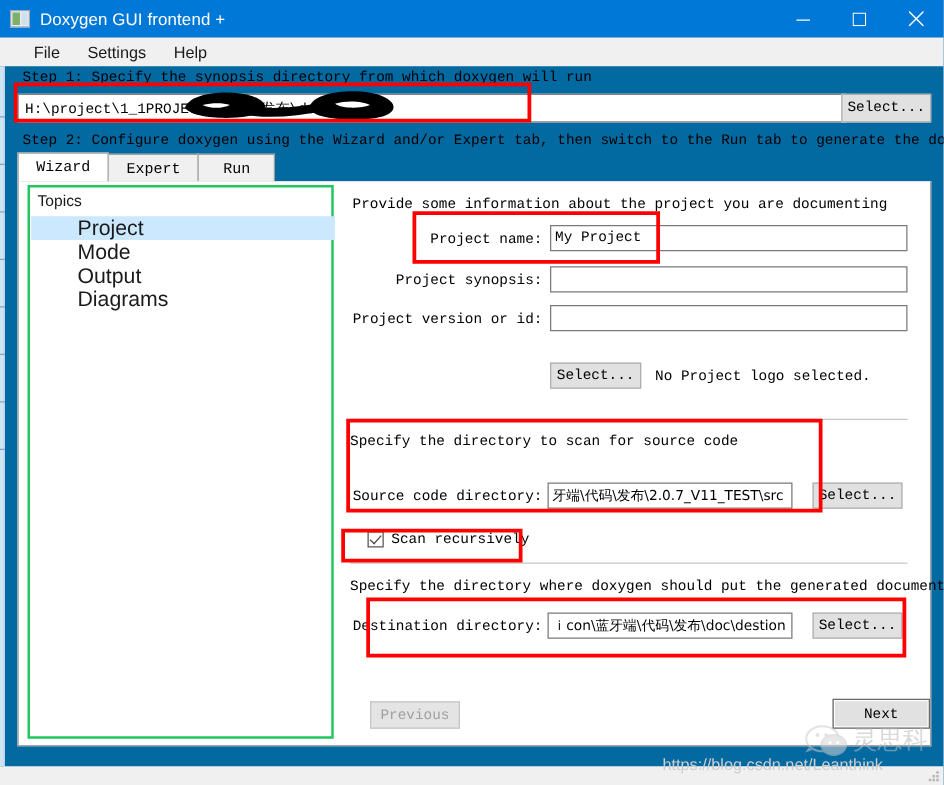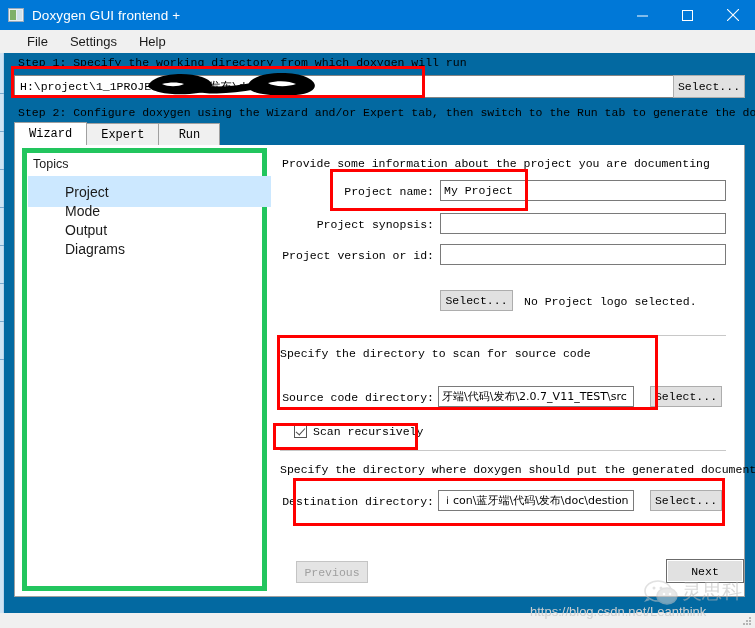--- a/index.html
+++ b/index.html
@@ -162,32 +162,32 @@
     background: #ffffff;
     border: 1px solid #a0a0a0;
     border-top: none;
   }
 
   
   .topics {
     position: absolute; left: 7px; top: 3px;
     width: 245px; height: 443px;
     background: #ffffff;
-    border: 5px solid #22c55e;
+    border: 2px solid #22c55e;
   }
   .topics-title {
     position: absolute; left: 6px; top: 4px;
     font-size: 12.5px; color: #1a1a1a;
   }
   .topic-item {
     position: absolute; left: 1px;
-    width: 243px; height: 31px;
+    width: 243px; height: 19px;
     display: flex; align-items: center;
     padding-left: 37px;
-    font-size: 14px; color: #1a1a1a;
+    font-size: 17px; color: #1a1a1a;
   }
   .topic-item.selected { background: #cce8ff; }
 
   
   .content { position: absolute; left: 259px; top: 0; width: 472px; height: 452px; }
 
   .ctext { position: absolute; white-space: nowrap; }
 
   .fieldlabel {
     position: absolute;
@@ -311,21 +311,21 @@
     <i class="edge-tick" style="top:40px"></i>
     <i class="edge-tick" style="top:78px"></i>
     <i class="edge-tick" style="top:116px"></i>
     <i class="edge-tick" style="top:154px"></i>
     <i class="edge-tick" style="top:192px"></i>
     <i class="edge-tick" style="top:230px"></i>
     <i class="edge-tick" style="top:268px"></i>
     <i class="edge-tick" style="top:306px"></i>
   </div>
 
-  <div class="mono step1-label">Step 1: Specify the working directory from which doxygen will run</div>
+  <div class="mono step1-label">Step 1: Specify the synopsis directory from which doxygen will run</div>
 
   <div class="wd-input">
     <span class="mono val">H:\project\1_1PROJECT\​                     代码\发布\doc</span>
   </div>
 
   <div class="btn wd-select">Select...</div>
 
   <svg class="scribble" style="left:140px; top:66px;" width="200" height="34" viewBox="0 0 200 34">
     <path d="M8,20 C12,8 44,5 62,11 C76,16 76,24 58,27 C40,30 12,28 8,20 Z" fill="#000"></path>
     <path d="M108,19 C112,6 150,4 166,11 C180,17 178,27 156,29 C134,31 106,28 108,19 Z" fill="#000"></path>

